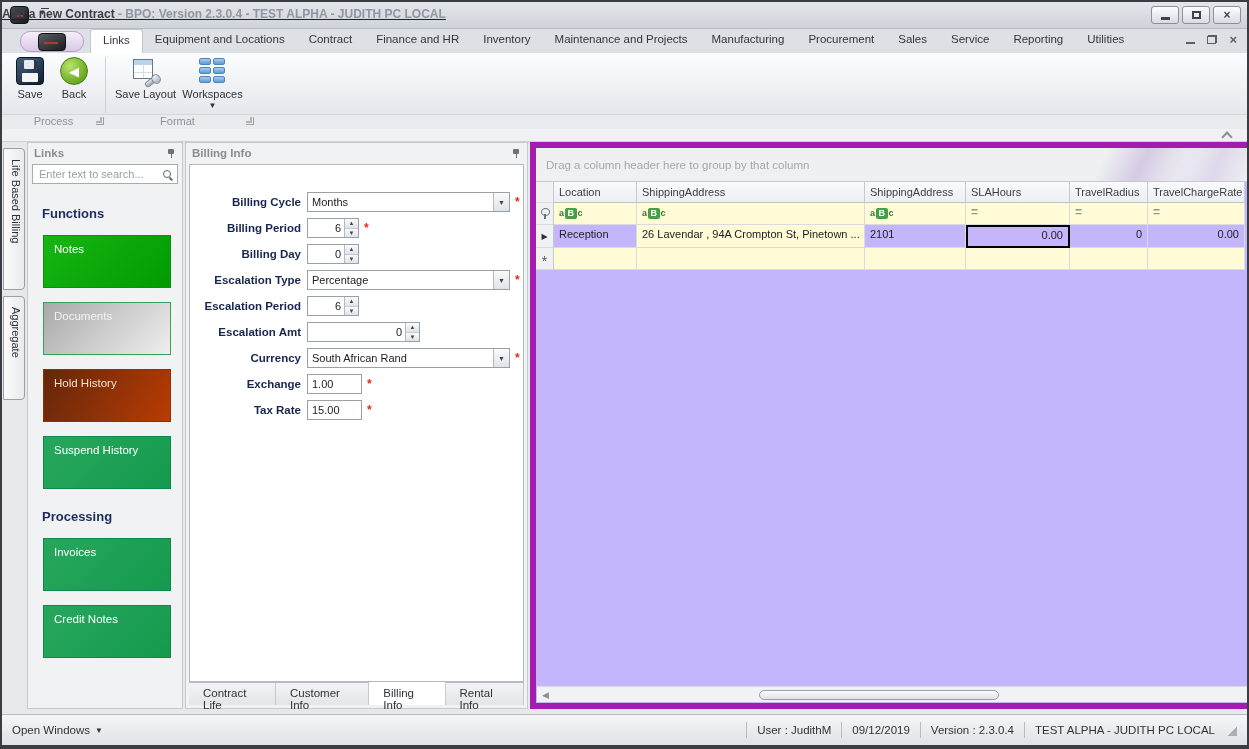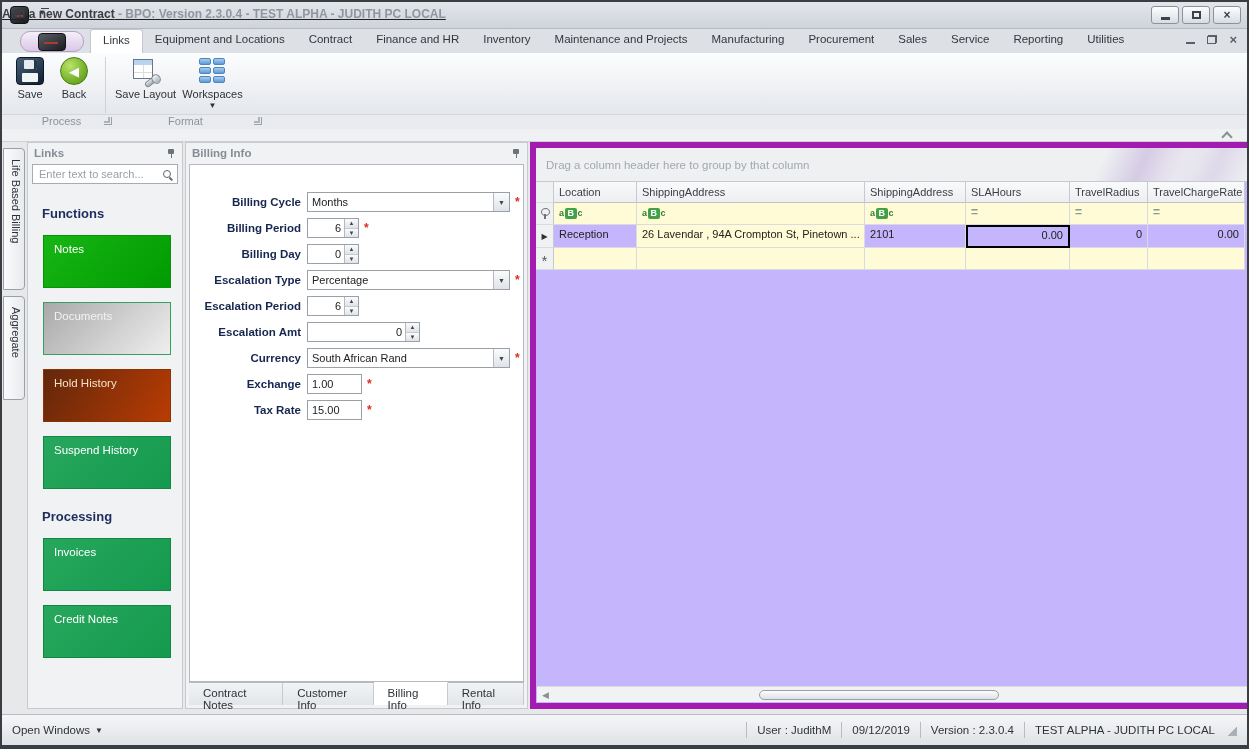--- a/index.html
+++ b/index.html
@@ -68,21 +68,21 @@
     background-size:20px 5px,1px 20px,20px 1px;background-position:0 0,9px 0,0 12px;background-repeat:no-repeat;}
   .icon-layout .wrench{position:absolute;right:0;bottom:1px;width:16px;height:6px;border-radius:3px;
     background:linear-gradient(#e9ebee,#9aa2ac);border:1px solid #7c8590;transform:rotate(-38deg);}
   .icon-layout .wrench::before{content:"";position:absolute;right:-2px;top:-2px;width:7px;height:8px;border-radius:50%;
     background:linear-gradient(#f2f4f6,#a7afb9);border:1px solid #7c8590;}
   
   .icon-workspaces{display:grid;grid-template-columns:12px 12px;grid-auto-rows:7px;gap:2px;width:28px;height:28px;padding-top:1px;}
   .icon-workspaces span{background:linear-gradient(#a8ccf0,#5e9bd6);border:1px solid #4d85bd;border-radius:2px;}
   .drop-caret{font-size:8px;color:#2e3238;line-height:5px;}
   
-  #groupcaps{position:absolute;top:113px;left:12px;right:0;height:14px;}
+  #groupcaps{position:absolute;top:113px;left:4px;right:0;height:14px;}
   .gcap{position:absolute;top:0;height:14px;color:#8d939d;font-size:11px;text-align:center;}
   .dlg-launcher{position:absolute;top:2px;width:8px;height:8px;border-right:1px solid #9aa0a8;border-bottom:1px solid #9aa0a8;}
   .dlg-launcher::before{content:"";position:absolute;right:1px;bottom:1px;width:4px;height:4px;
     border-right:2px solid #aeb3ba;border-bottom:2px solid #aeb3ba;}
   #ribbonedge{position:absolute;top:127px;left:0;right:0;height:13px;background:#f0f1f3;border-bottom:1px solid #cdd0d5;}
   .chevron-up{position:absolute;right:14px;top:1px;width:12px;height:10px;cursor:default;}
   .chevron-up::before{content:"";position:absolute;left:2px;top:3px;width:6px;height:6px;
     border-left:2px solid #8a9099;border-top:2px solid #8a9099;transform:rotate(45deg);}
   
   #main{position:absolute;top:140px;left:0;right:0;bottom:31px;background:#e6e8ea;}
@@ -407,21 +407,21 @@
             <div class="frow">
               <div class="flabel">Tax Rate</div>
               <div class="fctrl">
                 <div class="tbox">15.00</div>
               </div>
               <span class="req">*</span>
             </div>
           </div>
       </div>
       <div id="form-tabs">
-          <div class="ftab">Contract Notes</div>
+          <div class="ftab">Contract Life</div>
           <div class="ftab">Customer Info</div>
           <div class="ftab active">Billing Info</div>
           <div class="ftab">Rental Info</div>
         </div>
     </div>
 
     <div id="grid-panel">
       <div id="group-panel">
         <span class="hint">Drag a column header here to group by that column</span>
         <span class="swoosh"></span>

